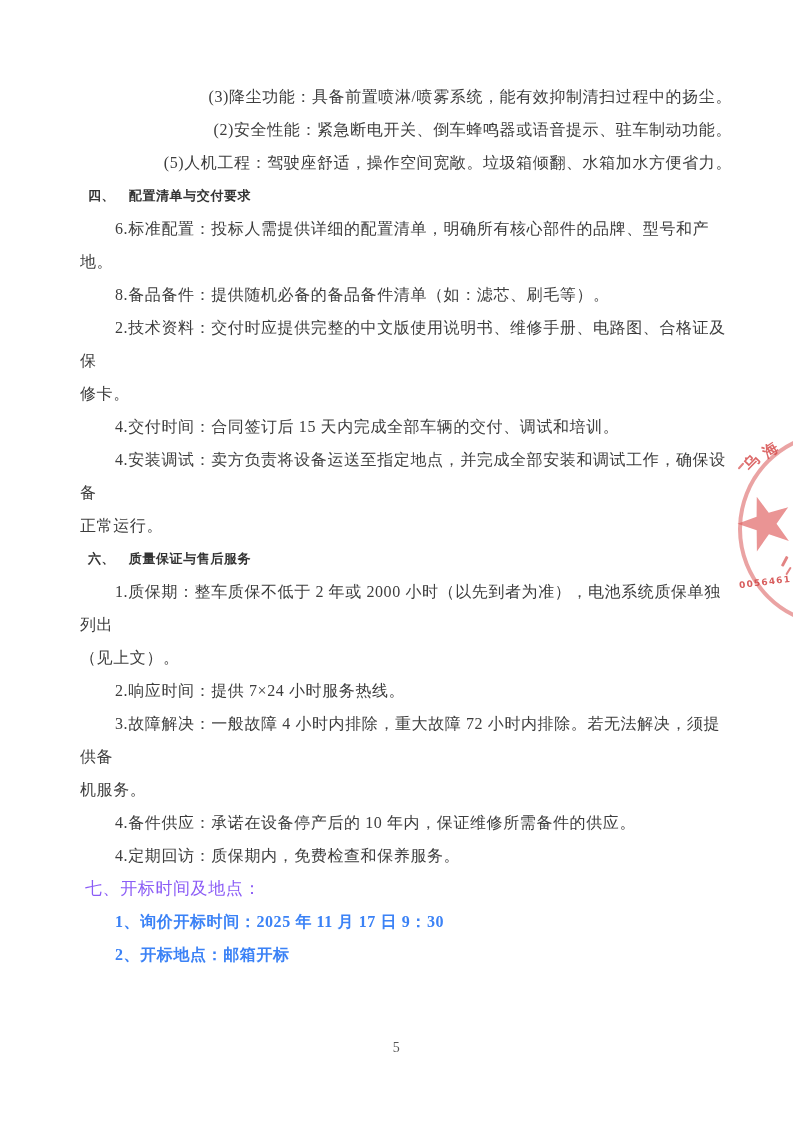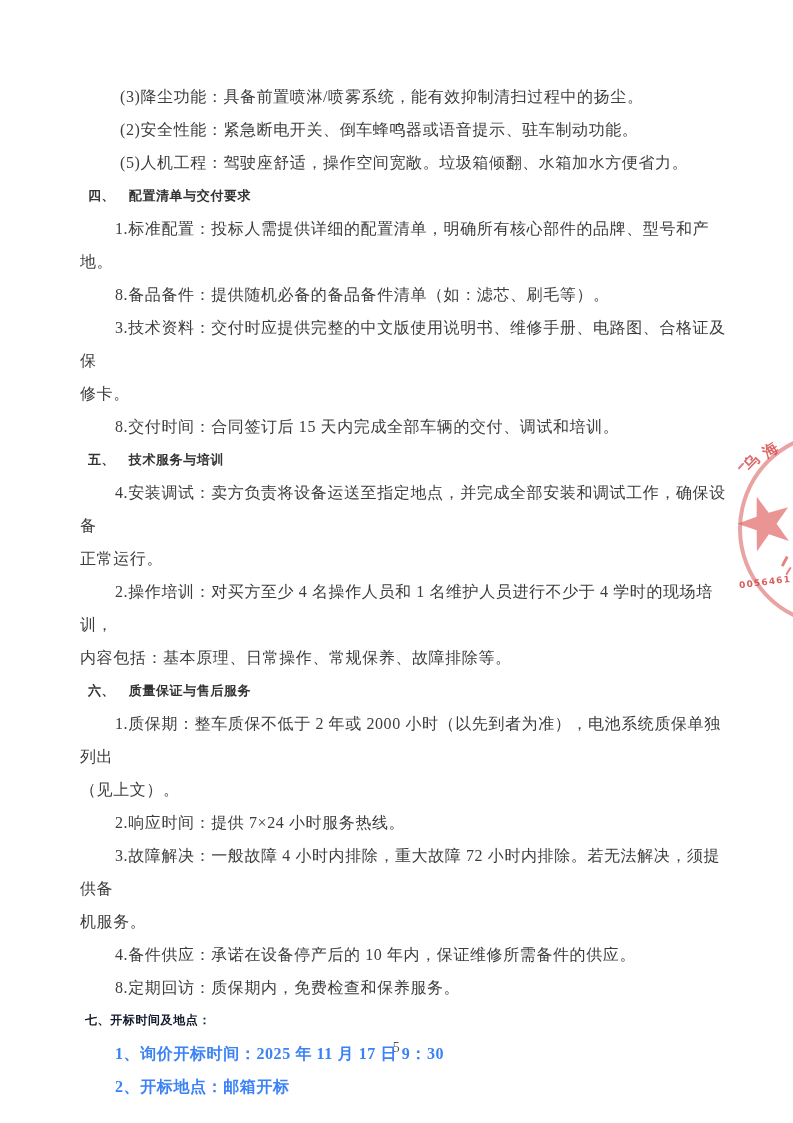--- a/index.html
+++ b/index.html
@@ -17,24 +17,24 @@
     left:80px;top:80px;
     width:652px;
   }
   .line{
     margin:0;
     font-size:16px;
     line-height:33px;
     letter-spacing:0.6px;
     white-space:pre-wrap;
   }
-  .c-clause{text-indent:40px;}
+  .c-clause{text-indent:40px;text-align:right;}
   .c-item{text-indent:35px;}
   .c-section{font-weight:bold;text-indent:8px;color:#333;font-size:13px;}
-  .c-section2{font-weight:bold;text-indent:5px;color:#0f172a;font-size:12px;}
+  .c-section2{font-weight:normal;text-indent:5px;color:#8b5cf6;font-size:17px;}
   .c-item-bold{font-weight:bold;text-indent:35px;color:#3b82f6;}
 
   
   .stamp-ring{
     position:absolute;left:738px;top:431px;
     width:188px;height:188px;
     border:4px solid rgba(217,88,88,0.55);
     border-radius:50%;
   }
   .stamp-star{
@@ -82,38 +82,35 @@
 <body>
 
 <div class="page">
 
   <div class="content">
 
   <p class="line c-clause">(3)降尘功能：具备前置喷淋/喷雾系统，能有效抑制清扫过程中的扬尘。</p>
       <p class="line c-clause">(2)安全性能：紧急断电开关、倒车蜂鸣器或语音提示、驻车制动功能。</p>
       <p class="line c-clause">(5)人机工程：驾驶座舒适，操作空间宽敞。垃圾箱倾翻、水箱加水方便省力。</p>
       <p class="line c-section">四、　配置清单与交付要求</p>
-      <p class="line c-item">1.标准配置：投标人需提供详细的配置清单，明确所有核心部件的品牌、型号和产地。</p>
+      <p class="line c-item">6.标准配置：投标人需提供详细的配置清单，明确所有核心部件的品牌、型号和产地。</p>
       <p class="line c-item">8.备品备件：提供随机必备的备品备件清单（如：滤芯、刷毛等）。</p>
-      <p class="line c-item">3.技术资料：交付时应提供完整的中文版使用说明书、维修手册、电路图、合格证及保
+      <p class="line c-item">2.技术资料：交付时应提供完整的中文版使用说明书、维修手册、电路图、合格证及保
 修卡。</p>
-      <p class="line c-item">8.交付时间：合同签订后 15 天内完成全部车辆的交付、调试和培训。</p>
-      <p class="line c-section">五、　技术服务与培训</p>
+      <p class="line c-item">4.交付时间：合同签订后 15 天内完成全部车辆的交付、调试和培训。</p>
       <p class="line c-item">4.安装调试：卖方负责将设备运送至指定地点，并完成全部安装和调试工作，确保设备
 正常运行。</p>
-      <p class="line c-item">2.操作培训：对买方至少 4 名操作人员和 1 名维护人员进行不少于 4 学时的现场培训，
-内容包括：基本原理、日常操作、常规保养、故障排除等。</p>
       <p class="line c-section">六、　质量保证与售后服务</p>
       <p class="line c-item">1.质保期：整车质保不低于 2 年或 2000 小时（以先到者为准），电池系统质保单独列出
 （见上文）。</p>
       <p class="line c-item">2.响应时间：提供 7×24 小时服务热线。</p>
       <p class="line c-item">3.故障解决：一般故障 4 小时内排除，重大故障 72 小时内排除。若无法解决，须提供备
 机服务。</p>
       <p class="line c-item">4.备件供应：承诺在设备停产后的 10 年内，保证维修所需备件的供应。</p>
-      <p class="line c-item">8.定期回访：质保期内，免费检查和保养服务。</p>
+      <p class="line c-item">4.定期回访：质保期内，免费检查和保养服务。</p>
       <p class="line c-section2">七、开标时间及地点：</p>
       <p class="line c-item-bold">1、询价开标时间：2025 年 11 月 17 日 9：30</p>
       <p class="line c-item-bold">2、开标地点：邮箱开标</p>
     </div>
 
   <div>
     <div class="stamp-ring"></div>
     <svg class="stamp-star" viewBox="0 0 100 100" xmlns="http://www.w3.org/2000/svg">
       <polygon points="50,4 61,37 96,38 68,59 79,94 50,72 21,94 32,59 4,38 39,37" fill="rgba(224,98,98,0.8)"></polygon>
     </svg>

